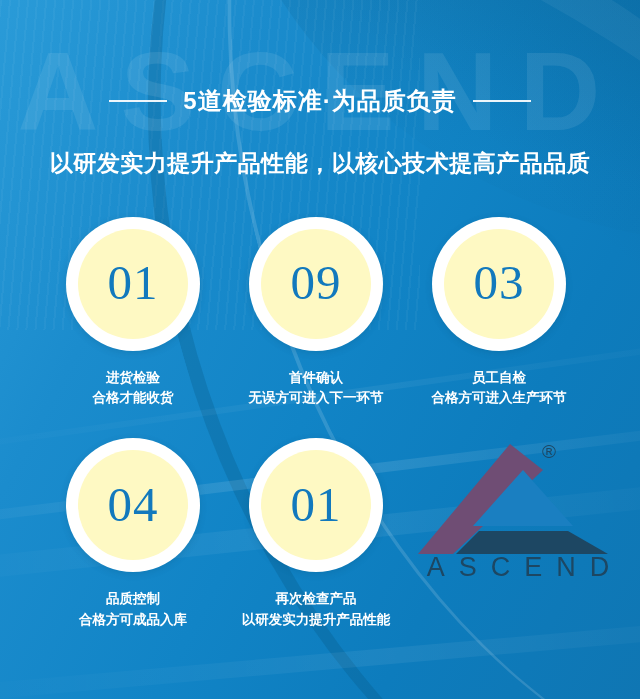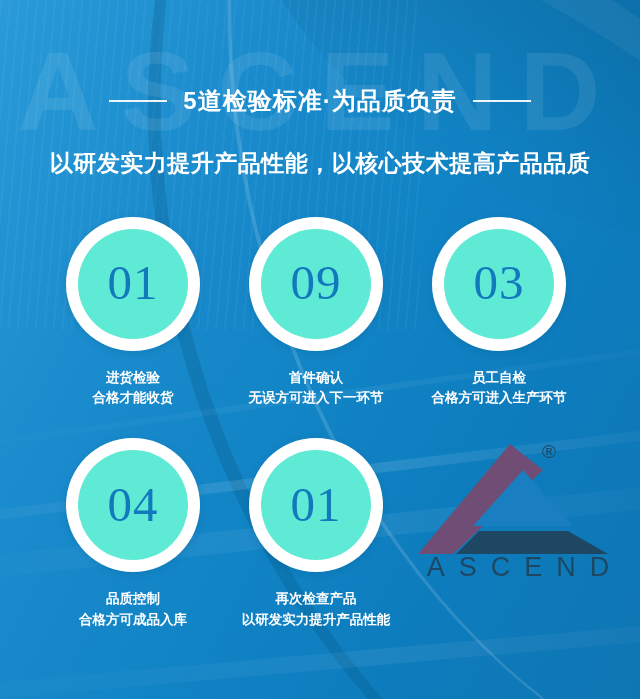--- a/index.html
+++ b/index.html
@@ -147,21 +147,21 @@
     background: #ffffff;
     display: flex;
     align-items: center;
     justify-content: center;
     box-shadow: 0 2px 7px rgba(4,60,95,0.16);
   }
   .circle-inner {
     width: 110px;
     height: 110px;
     border-radius: 50%;
-    background: #5eead4;
+    background: #fef9c3;
     display: flex;
     align-items: center;
     justify-content: center;
   }
   .step-num {
     font-family: "Liberation Serif", "DejaVu Serif", serif;
     font-size: 49px;
     color: #1279bd;
     letter-spacing: 1px;
     line-height: 1;

